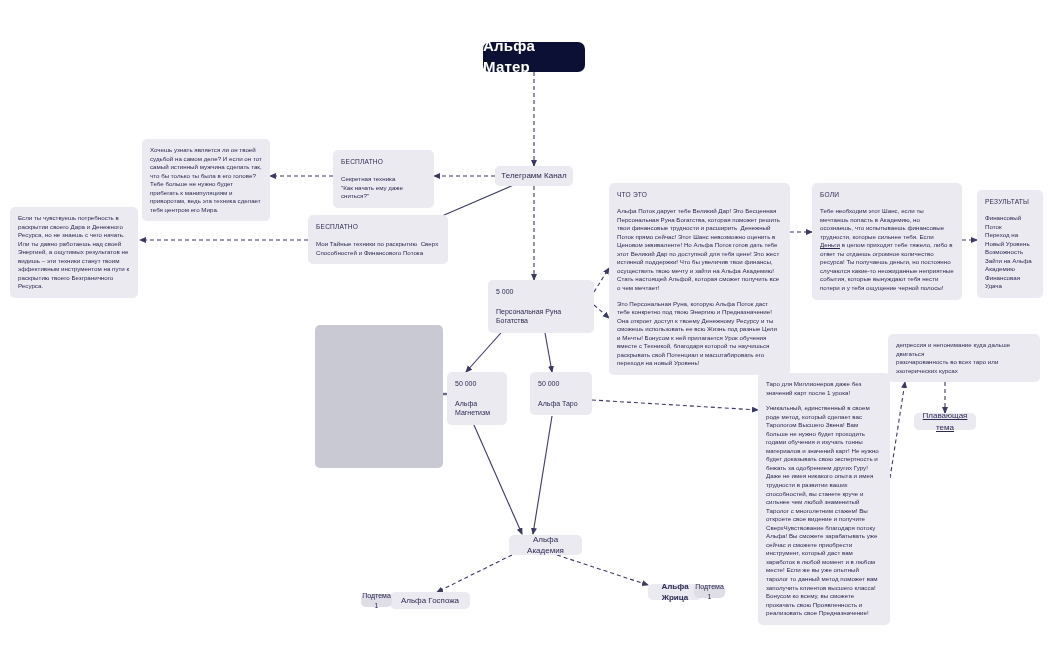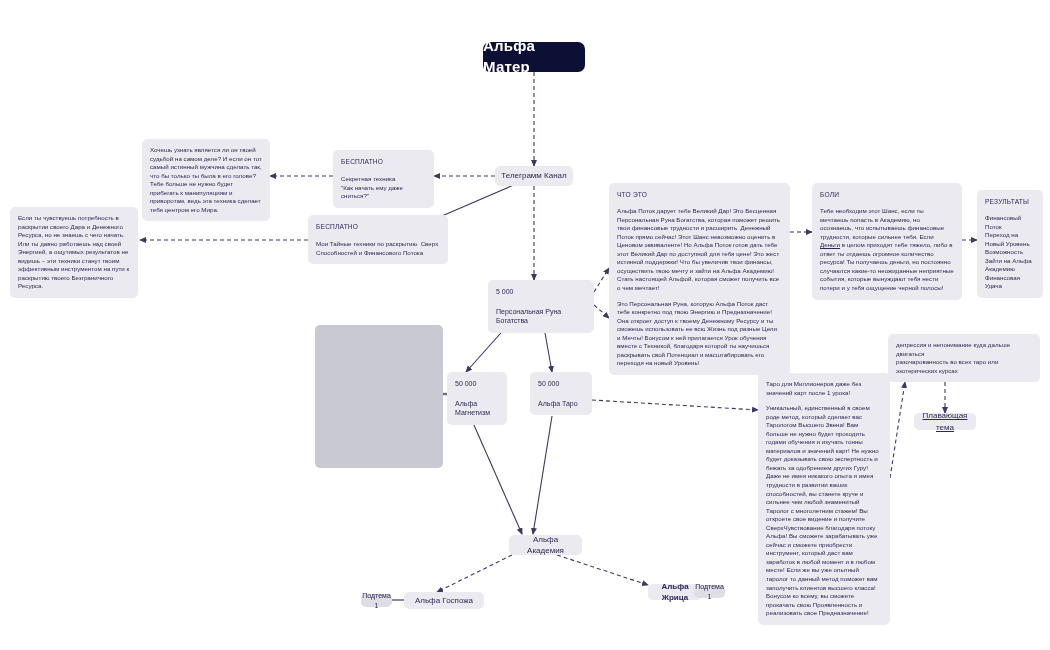--- a/index.html
+++ b/index.html
@@ -225,21 +225,21 @@
   </div>
 
   <div class="node pill" style="left:914px; top:413px; width:62px; height:17px;text-decoration:underline;">
     <span>Плавающая тема</span>
   </div>
 
   <div class="node pill" style="left:497px; top:535px; width:73px; height:20px;margin-left:12px;">
     <span>Альфа Академия</span>
   </div>
 
-  <div class="node pill" style="left:404px; top:592px; width:80px; height:17px;text-align:center;">
+  <div class="node pill" style="left:390px; top:592px; width:80px; height:17px;text-align:center;">
     <span>Альфа Госпожа</span>
   </div>
 
   <div class="node pill-sm" style="left:361px; top:594px; width:31px; height:13px;">
     <span>Подтема 1</span>
   </div>
 
   <div class="node pill" style="left:648px; top:584px; width:54px; height:16px;font-weight:bold;">
     <span>Альфа Жрица</span>
   </div>

